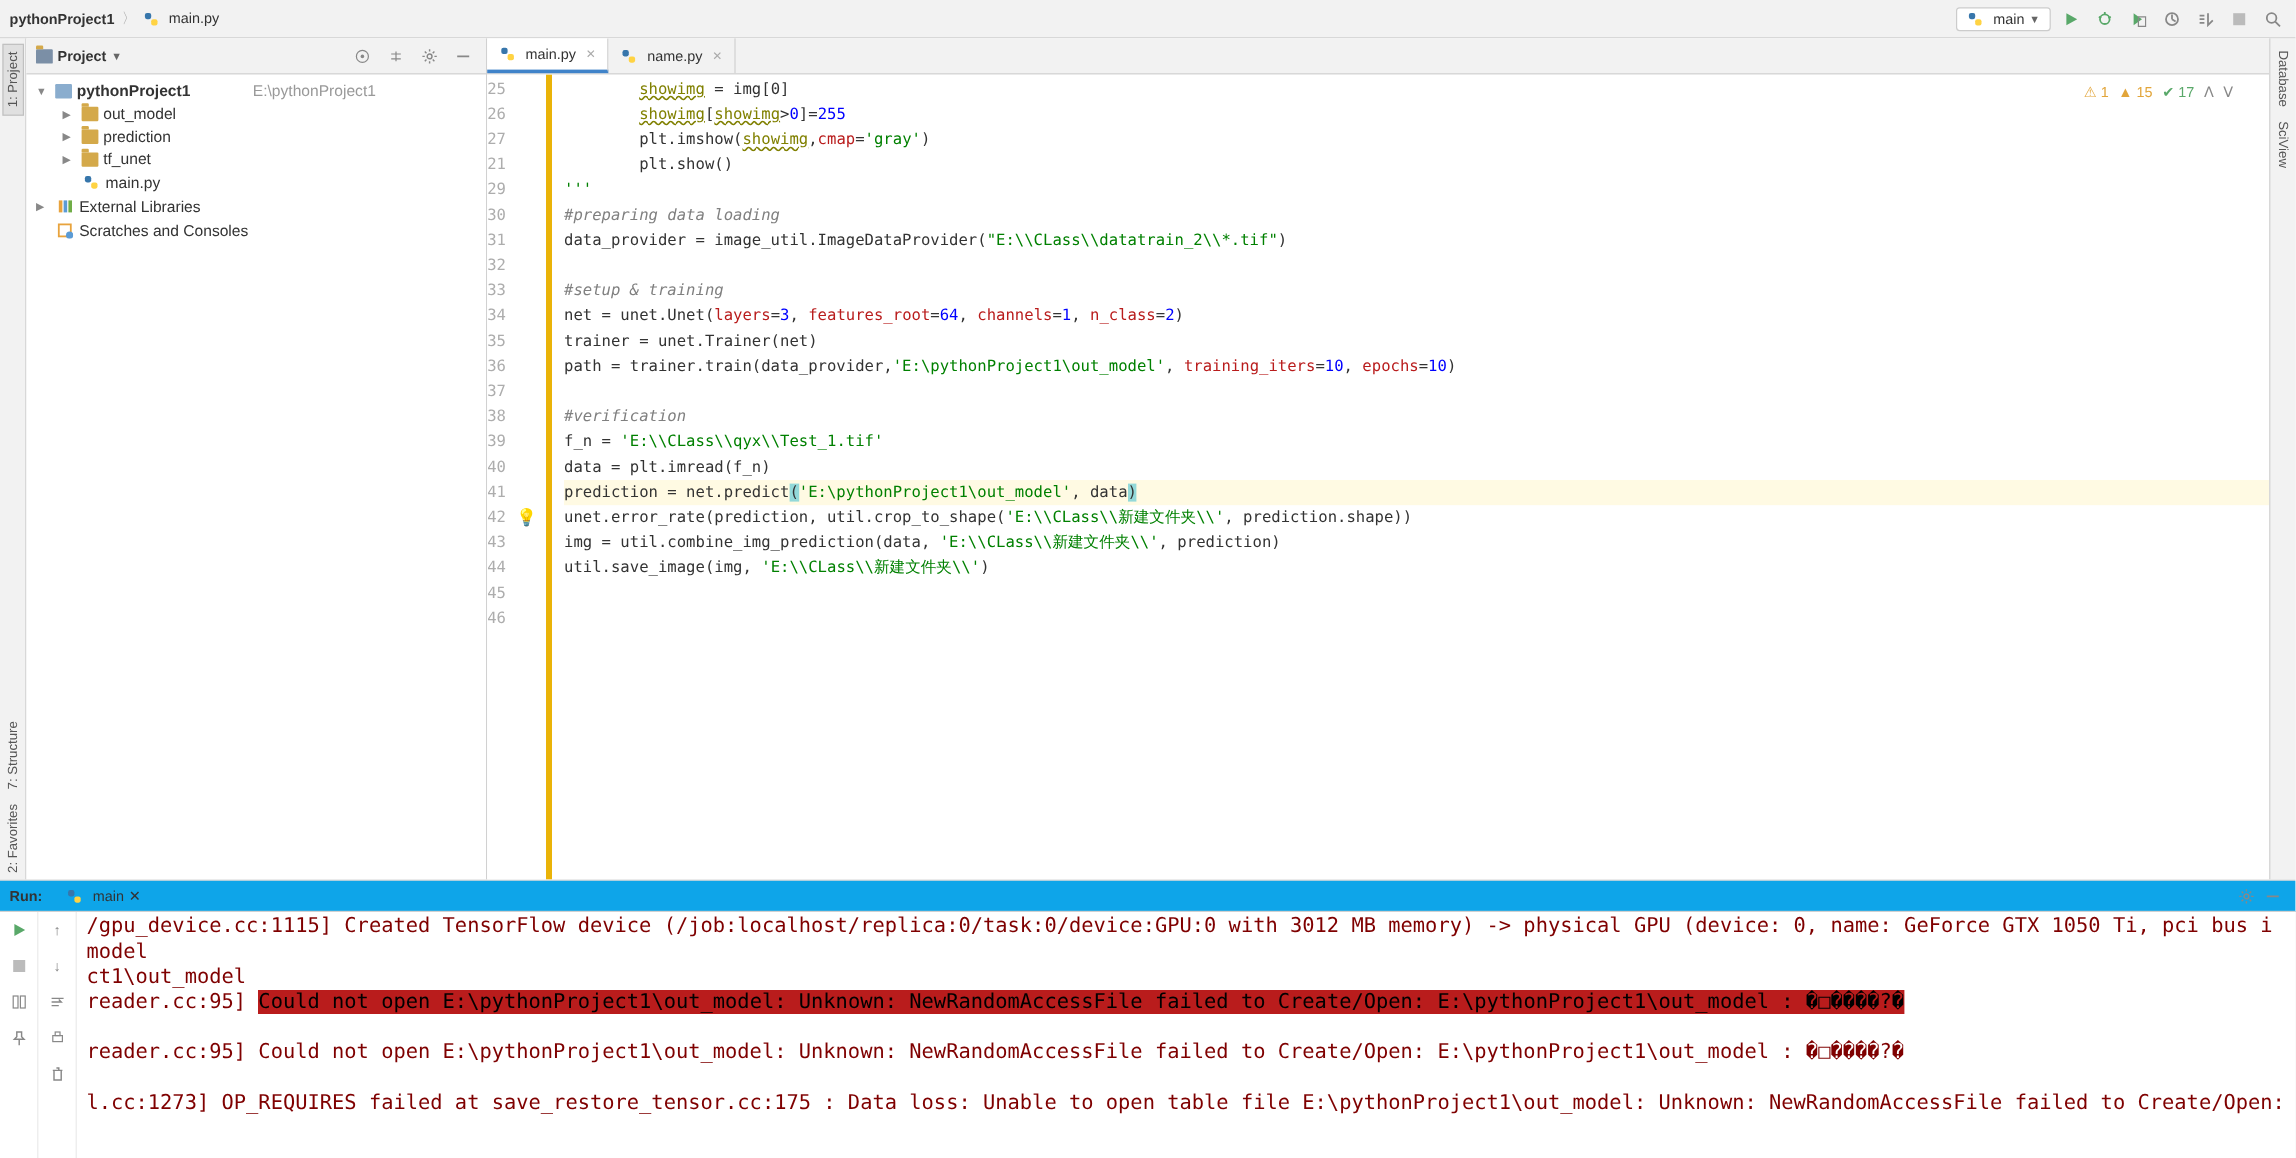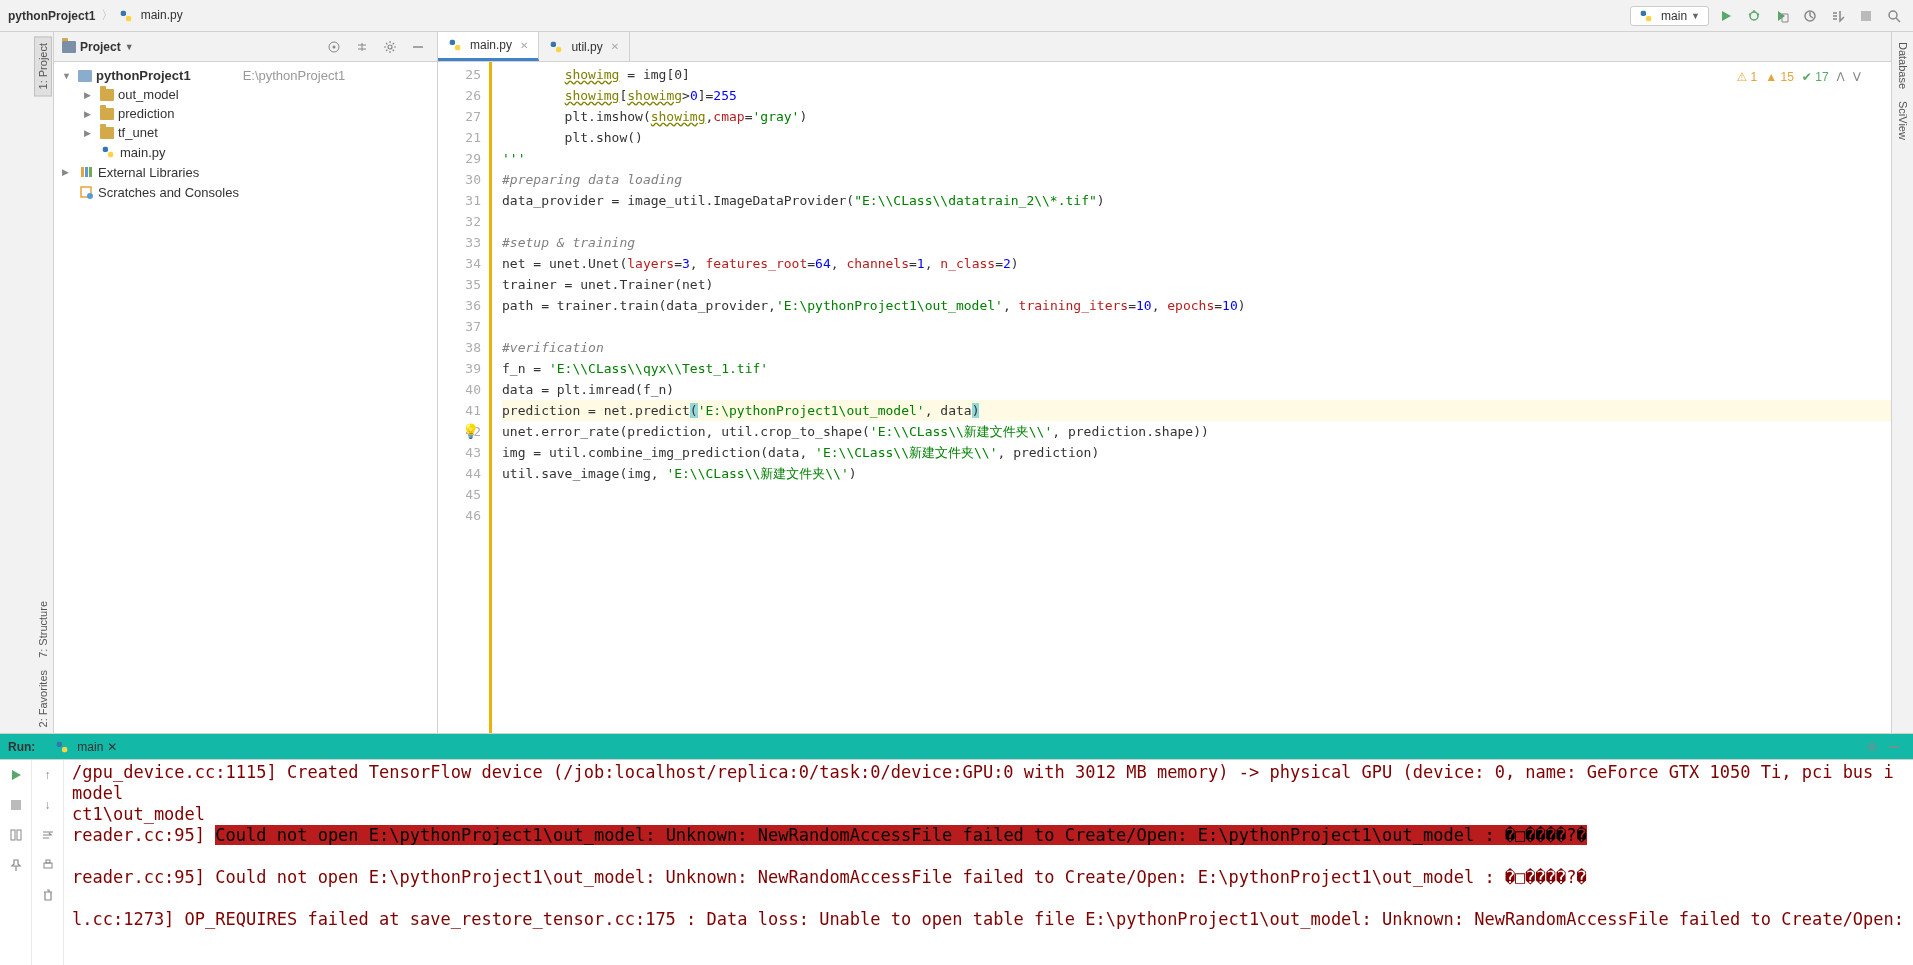--- a/index.html
+++ b/index.html
@@ -30,21 +30,21 @@
   background: #fff;
   border: 1px solid #ccc;
   border-radius: 3px;
   padding: 2px 8px;
   display: flex;
   align-items: center;
   gap: 4px;
 }
 .icon-btn { width: 22px; height: 22px; display: flex; align-items: center; justify-content: center; cursor: pointer; color: #666; }
 .icon-btn.green { color: #59a869; }
-.main-area { display: flex; flex: 1; min-height: 0; margin-left: 32px; }
+.main-area { display: flex; flex: 1; min-height: 0; }
 .left-gutter {
   width: 22px;
   background: #f2f2f2;
   border-right: 1px solid #d1d1d1;
   display: flex; flex-direction: column; align-items: center;
   padding-top: 4px;
 }
 .left-gutter .vert-label {
   writing-mode: vertical-rl;
   transform: rotate(180deg);
@@ -104,28 +104,28 @@
   padding: 0 10px;
   border-right: 1px solid #d1d1d1;
   cursor: pointer;
   font-size: 12px;
 }
 .tab.active { background: #fff; border-bottom: 3px solid #4083c9; }
 .tab .close { color: #aaa; font-size: 10px; margin-left: 4px; }
 .editor { flex: 1; display: flex; overflow: hidden; position: relative; min-height: 0; }
 .gutter {
   width: 54px;
-  text-align: right;
+  text-align: left;
   padding: 2px 8px 2px 0;
   color: #adadad;
   font-family: Consolas, monospace;
   font-size: 13px;
   line-height: 21px;
   background: #fff;
-  border-right: 3px solid #eab308;
+  border-right: 5px solid #eab308;
 }
 .code {
   flex: 1;
   font-family: Consolas, monospace;
   font-size: 13px;
   line-height: 21px;
   padding: 2px 0 2px 10px;
   white-space: pre;
   overflow: hidden;
 }
@@ -145,21 +145,21 @@
 .editor-status .wrn { color: #e2a53a; }
 .editor-status .ok { color: #59a869; }
 .run-panel {
   height: 232px;
   background: #fff;
   border-top: 1px solid #d1d1d1;
   display: flex; flex-direction: column;
 }
 .run-header {
   height: 26px;
-  background: #14b8a6;
+  background: #0ea5e9;
   border-bottom: 1px solid #d1d1d1;
   display: flex; align-items: center;
   padding: 0 8px;
 }
 .run-header .run-tab {
   display: flex; align-items: center; gap: 4px;
   padding: 2px 8px;
 }
 .run-header .spacer { flex: 1; }
 .run-body { flex: 1; display: flex; overflow: hidden; }
@@ -379,21 +379,21 @@
               <rect x="8" y="8" width="6" height="6" rx="2" fill="#ffd343"></rect>
             </svg>
             <span>main.py</span>
             <span class="close">✕</span>
           </div>
           <div class="tab">
             <svg class="py-icon" width="14" height="14" viewBox="0 0 16 16">
               <rect x="2" y="2" width="6" height="6" rx="2" fill="#3776ab"></rect>
               <rect x="8" y="8" width="6" height="6" rx="2" fill="#ffd343"></rect>
             </svg>
-            <span>util.py</span>
+            <span>name.py</span>
             <span class="close">✕</span>
           </div>
         </div>
       <div class="editor">
         <div class="editor-status">
           <span class="wrn">⚠ <span>1</span></span>
           <span class="wrn">▲ <span>15</span></span>
           <span class="ok">✔ <span>17</span></span>
           <span style="color:#888">ᐱ</span>
           <span style="color:#888">ᐯ</span>

